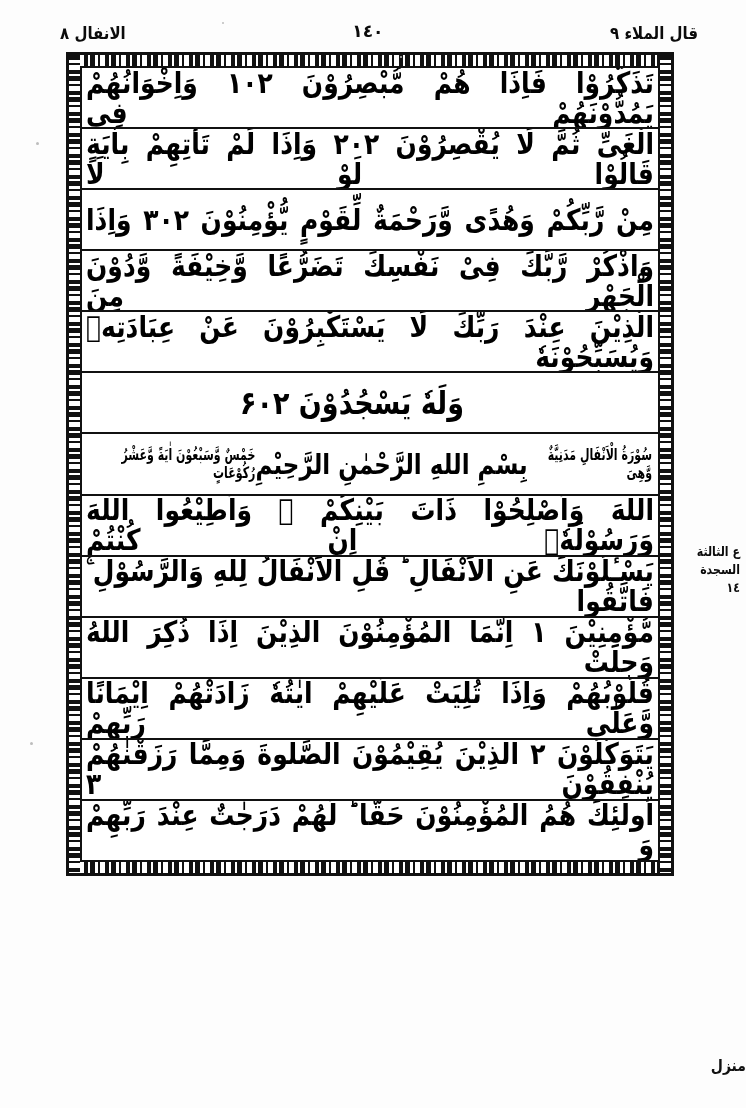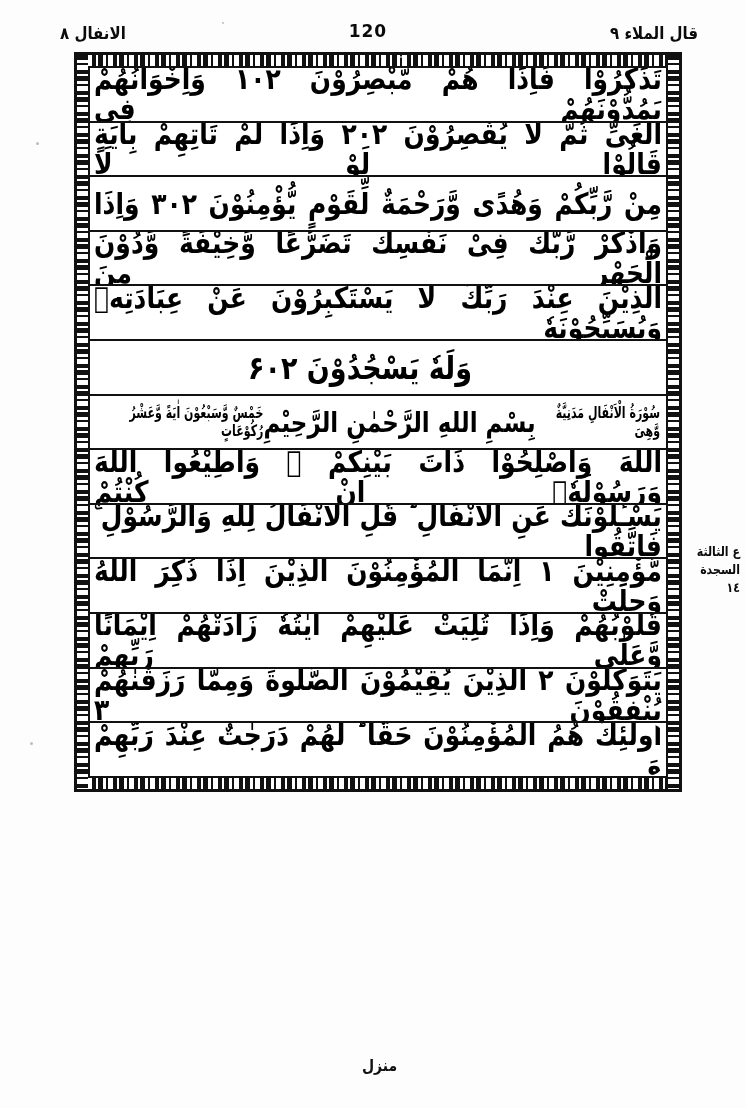--- a/index.html
+++ b/index.html
@@ -53,25 +53,24 @@
     letter-spacing: 1px;
     transform: translateY(-1px) scaleY(1.05);
   }
 
   
   .frame-outer {
     position: absolute;
     left: 66px;
     top: 52px;
     width: 608px;
-    height: 740px;
+    height: 824px;
     box-sizing: border-box;
     border: 3px solid #111;
     background: #ffffff;
-    margin-left: 8px;
   }
   .band-h {
     position: absolute;
     left: 0; right: 0;
     height: 11px;
     background:
       repeating-linear-gradient(90deg,
         #111 0px, #111 5px,
         #fff 5px, #fff 8px,
         #111 8px, #111 10px,
@@ -115,21 +114,21 @@
     flex: 1 1 0;
     border-bottom: 2px solid #111;
     display: flex;
     align-items: center;
     justify-content: center;
     direction: rtl;
     overflow: hidden;
     position: relative;
     min-height: 0;
   }
-  .ayah-line:last-child { border-bottom: none; border-radius: 19px; }
+  .ayah-line:last-child { border-bottom: none; }
 
   .ayah-text {
     font-family: "DejaVu Sans", sans-serif;
     direction: rtl;
     unicode-bidi: bidi-override;
     text-align: center;
     white-space: nowrap;
     color: #000;
     font-size: 25px;
     font-weight: 700;
@@ -190,21 +189,21 @@
     transform: scaleY(1.2);
   }
   .margin-note .mn-line { white-space: nowrap; }
 
   
   .page-footer {
     position: absolute;
     left: 13px;
     right: 0;
     top: 1055px;
-    text-align: center;
+    text-align: right;
   }
   .footer-text {
     font-family: "DejaVu Sans", sans-serif;
     font-size: 14px;
     font-weight: 700;
     color: #111;
     direction: rtl;
     transform: scaleY(1.15);
     display: inline-block;
   }
@@ -214,21 +213,21 @@
     border-radius: 50%;
   }
 </style>
 </head>
 <body>
 
 <div class="page-scan">
 
   <div class="page-header">
     <div class="hdr-text hdr-right">قال الملاء ٩</div>
-    <div class="hdr-text hdr-center">120</div>
+    <div class="hdr-text hdr-center">١٤٠</div>
     <div class="hdr-text hdr-left">الانفال ٨</div>
   </div>
 
   <div class="frame-outer">
     <div class="band-h top"></div>
     <div class="band-h bottom"></div>
     <div class="band-v left"></div>
     <div class="band-v right"></div>
 
     <div class="frame-inner">

